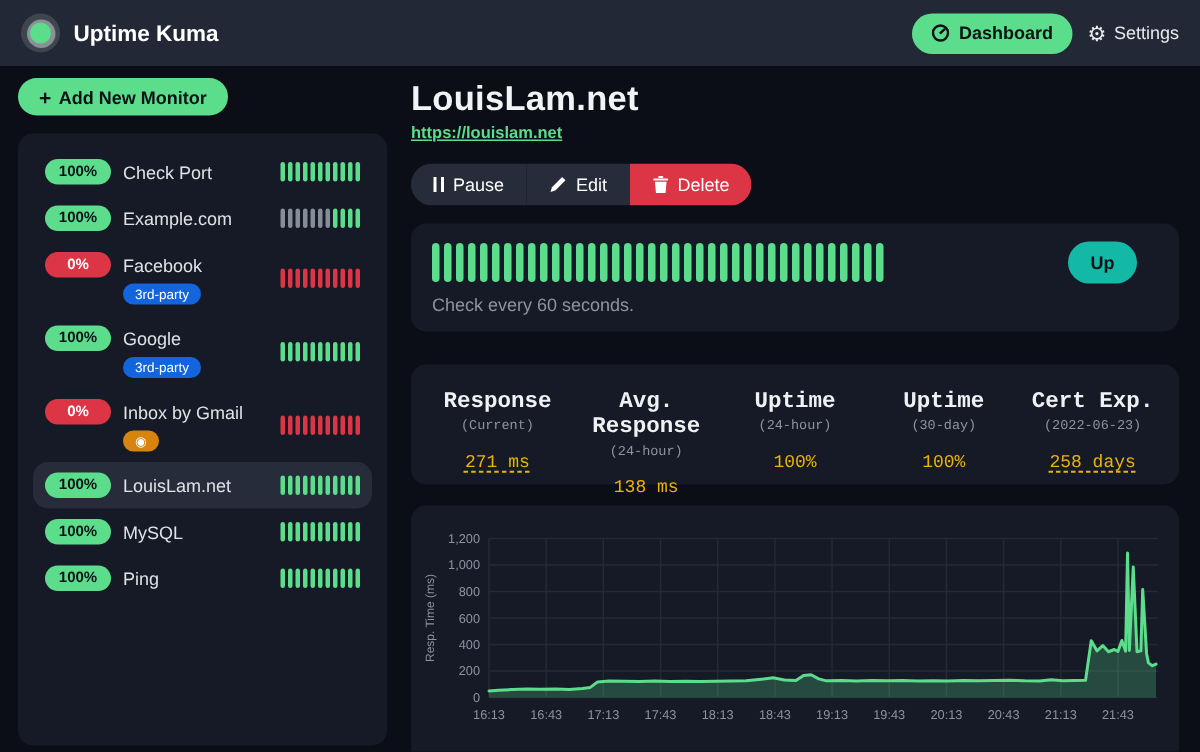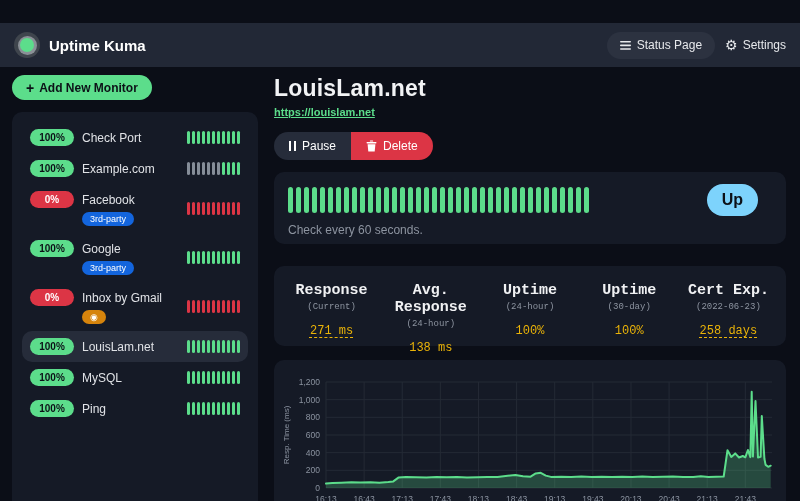--- a/index.html
+++ b/index.html
@@ -7,21 +7,21 @@
   body {
     font-family:"Liberation Sans", sans-serif;
     background:#0b0e17;
     color:#e4e6ea;
   }
   .app { width:800px; height:501px; display:flex; flex-direction:column; }
 
   
   header {
     height:44px; background:#222836; display:flex; align-items:center;
-    justify-content:space-between; padding:0 14px; flex:0 0 44px;margin-top:23px;
+    justify-content:space-between; padding:0 14px; flex:0 0 44px;
   }
   .brand { display:flex; align-items:center; gap:9px; }
   .logo { width:26px; height:26px; border-radius:50%; background:#3f454d; display:flex; align-items:center; justify-content:center; }
   .logo-mid { width:19px; height:19px; border-radius:50%; background:#8a9097; display:flex; align-items:center; justify-content:center; }
   .logo-core { width:14px; height:14px; border-radius:50%; background:#5cdd8b; }
   .brand-title { font-size:15px; font-weight:bold; color:#fff; }
   .header-right { display:flex; align-items:center; gap:10px; }
   .pill {
     border:none; cursor:pointer; border-radius:16px; height:27px;
     display:flex; align-items:center; gap:6px; padding:0 13px;
@@ -83,21 +83,21 @@
   }
   .btn-group button.danger { background:#dc3545; }
   .pause-glyph { display:inline-block; width:7px; height:10px; border-left:2.5px solid #fff; border-right:2.5px solid #fff; }
 
   .card { background:#151a26; border-radius:10px; }
   .hb-card { margin-top:12px; padding:12px 14px 8px 14px; height:72px; }
   .hb-row { display:flex; align-items:center; justify-content:space-between; }
   .main-beats { display:flex; gap:3px; align-items:center; }
   .main-beats .beat { width:5px; height:26px; border-radius:2.5px; }
   .up-badge {
-    background:#7dd3fc; color:#0c1117; font-weight:bold; font-size:16px;
+    background:#14b8a6; color:#0c1117; font-weight:bold; font-size:12px;
     border-radius:18px; padding:7px 15px; margin-right:14px;
   }
   .check-note { font-size:12px; color:#8d94a0; margin-top:7px; }
 
   .stats-card { margin-top:22px; padding:16px 8px; height:80px; }
   .stats-row { display:flex; }
   .stat { flex:1; text-align:center;font-family:Liberation Mono, monospace; }
   .stat-label { font-size:15px; font-weight:bold; color:#f0f1f3; }
   .stat-sub { font-size:9px; color:#8d94a0; margin-top:3px; }
   .stat-value { font-size:12px; color:#eab308; margin-top:12px; }
@@ -115,29 +115,26 @@
   <header>
     <div class="brand">
       <span class="logo">
           <span class="logo-mid">
             <span class="logo-core"></span>
           </span>
         </span>
       <span class="brand-title">Uptime Kuma</span>
     </div>
     <div class="header-right">
-      <button class="pill dark">
-        <svg class="icon-svg" width="11" height="9" viewBox="0 0 11 9">
-            <g fill="#e7e9ec">
-              <rect x="0" y="0" width="11" height="1.6" rx="0.8"></rect>
-              <rect x="0" y="3.6" width="11" height="1.6" rx="0.8"></rect>
-              <rect x="0" y="7.2" width="11" height="1.6" rx="0.8"></rect>
-            </g>
+      <button class="pill green">
+        <svg class="icon-svg" width="12" height="12" viewBox="0 0 12 12">
+            <circle cx="6" cy="6" r="5" fill="none" stroke="#0c1117" stroke-width="1.6"></circle>
+            <line x1="6" y1="6" x2="8.6" y2="3.6" stroke="#0c1117" stroke-width="1.6" stroke-linecap="round"></line>
           </svg>
-        <span>Status Page</span>
+        <span>Dashboard</span>
       </button>
       <button class="plain-btn">
         <span class="gear-glyph">⚙</span>
         <span>Settings</span>
       </button>
     </div>
   </header>
 
   <div class="body-row">
     <aside>
@@ -341,20 +338,26 @@
     </aside>
 
     <main>
       <h1 class="mon-title">LouisLam.net</h1>
       <a href="#" class="mon-url">https://louislam.net</a>
 
       <div class="btn-group">
         <button>
           <span class="pause-glyph"></span>
           <span>Pause</span>
+        </button>
+        <button>
+          <svg class="icon-svg" width="12" height="12" viewBox="0 0 12 12">
+              <path d="M1 11l1-3.2L8.8 1l2.2 2.2L4.2 10 1 11z" fill="#fff"></path>
+            </svg>
+          <span>Edit</span>
         </button>
         <button class="danger">
           <svg class="icon-svg" width="11" height="12" viewBox="0 0 11 12">
               <rect x="0.5" y="2" width="10" height="1.4" rx="0.7" fill="#fff"></rect>
               <rect x="3.8" y="0.4" width="3.4" height="1.2" rx="0.6" fill="#fff"></rect>
               <path d="M1.6 4.2h7.8l-0.7 7.4H2.3z" fill="#fff"></path>
             </svg>
           <span>Delete</span>
         </button>
       </div>

